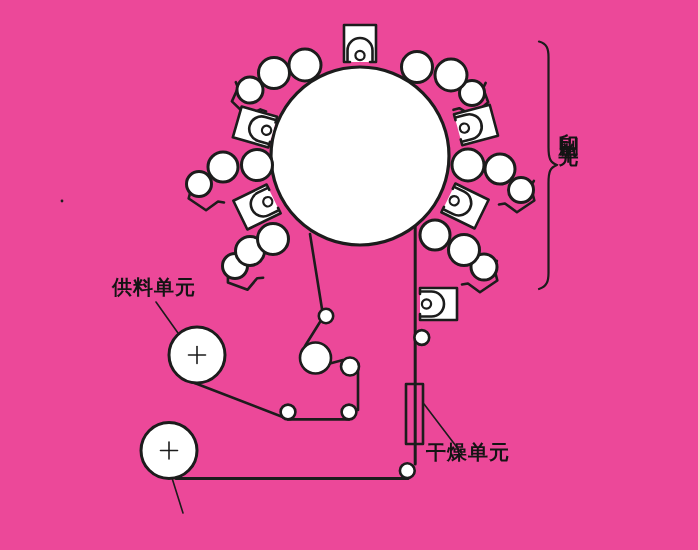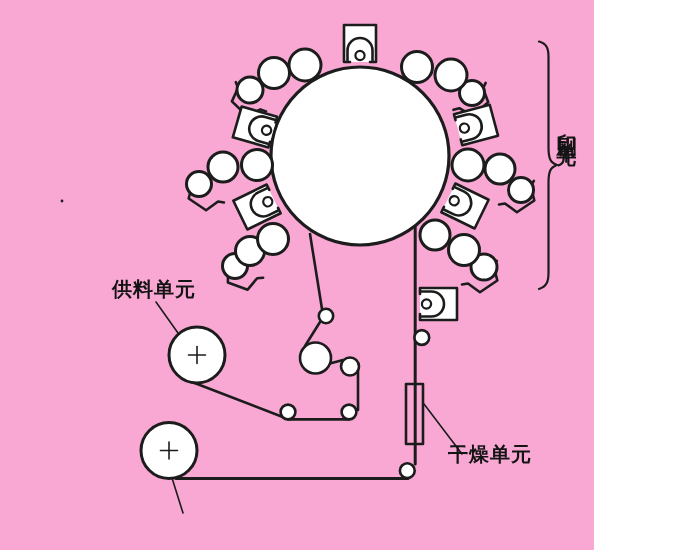--- a/index.html
+++ b/index.html
@@ -1,17 +1,17 @@
 <!DOCTYPE html>
 <html><head>
 <meta charset="utf-8">
 <style>
   html,body{margin:0;padding:0;background:#fff;}
-  .canvas{position:relative;width:594px;height:550px;background:#f9a8d4;overflow:hidden;
-          font-family:Liberation Serif, serif;}
+  .canvas{position:relative;width:698px;height:550px;background:#ec4899;overflow:hidden;
+          font-family:Liberation Mono, monospace;}
   .canvas svg{position:absolute;left:0;top:0;}
   .lbl{position:absolute;color:#141414;font-size:20px;font-weight:600;
        letter-spacing:1px;white-space:nowrap;line-height:1;}
   .lbl-v{writing-mode:vertical-rl;text-orientation:upright;letter-spacing:5px;line-height:1;}
   
   .st{stroke:#1c1c1c;stroke-linecap:round;stroke-linejoin:round;}
   .w32{stroke-width:3.2}.w30{stroke-width:3}.w26{stroke-width:2.6}
   .w22{stroke-width:2.2}.w16{stroke-width:1.6}
   .fw{fill:#ffffff}.fn{fill:none}
 </style>
@@ -120,18 +120,18 @@
            C 550,167.5 548.5,172 548.5,183 L 548.5,273 C 548.5,281 547,286.5 539,289"></path>
   <line class="st w16" x1="156" y1="302" x2="178" y2="333"></line>
   <line class="st w16" x1="172" y1="478" x2="183" y2="513"></line>
   <line class="st w16" x1="424" y1="404" x2="462" y2="454"></line>
 
   <circle cx="62" cy="201" r="1.4" fill="#1c1c1c"></circle>
 </svg>
 
 <div class="lbl" style="left:112px;top:279px;">供料单元</div>
 
-<div class="lbl" style="left:448px;top:444px;text-align:center;">干燥单元</div>
+<div class="lbl" style="left:426px;top:444px;text-align:center;">干燥单元</div>
 
 
 <div class="lbl lbl-v" style="left:557px;top:116px;height:110px;">印刷单元</div>
 
 </div>
 
 </body></html>

